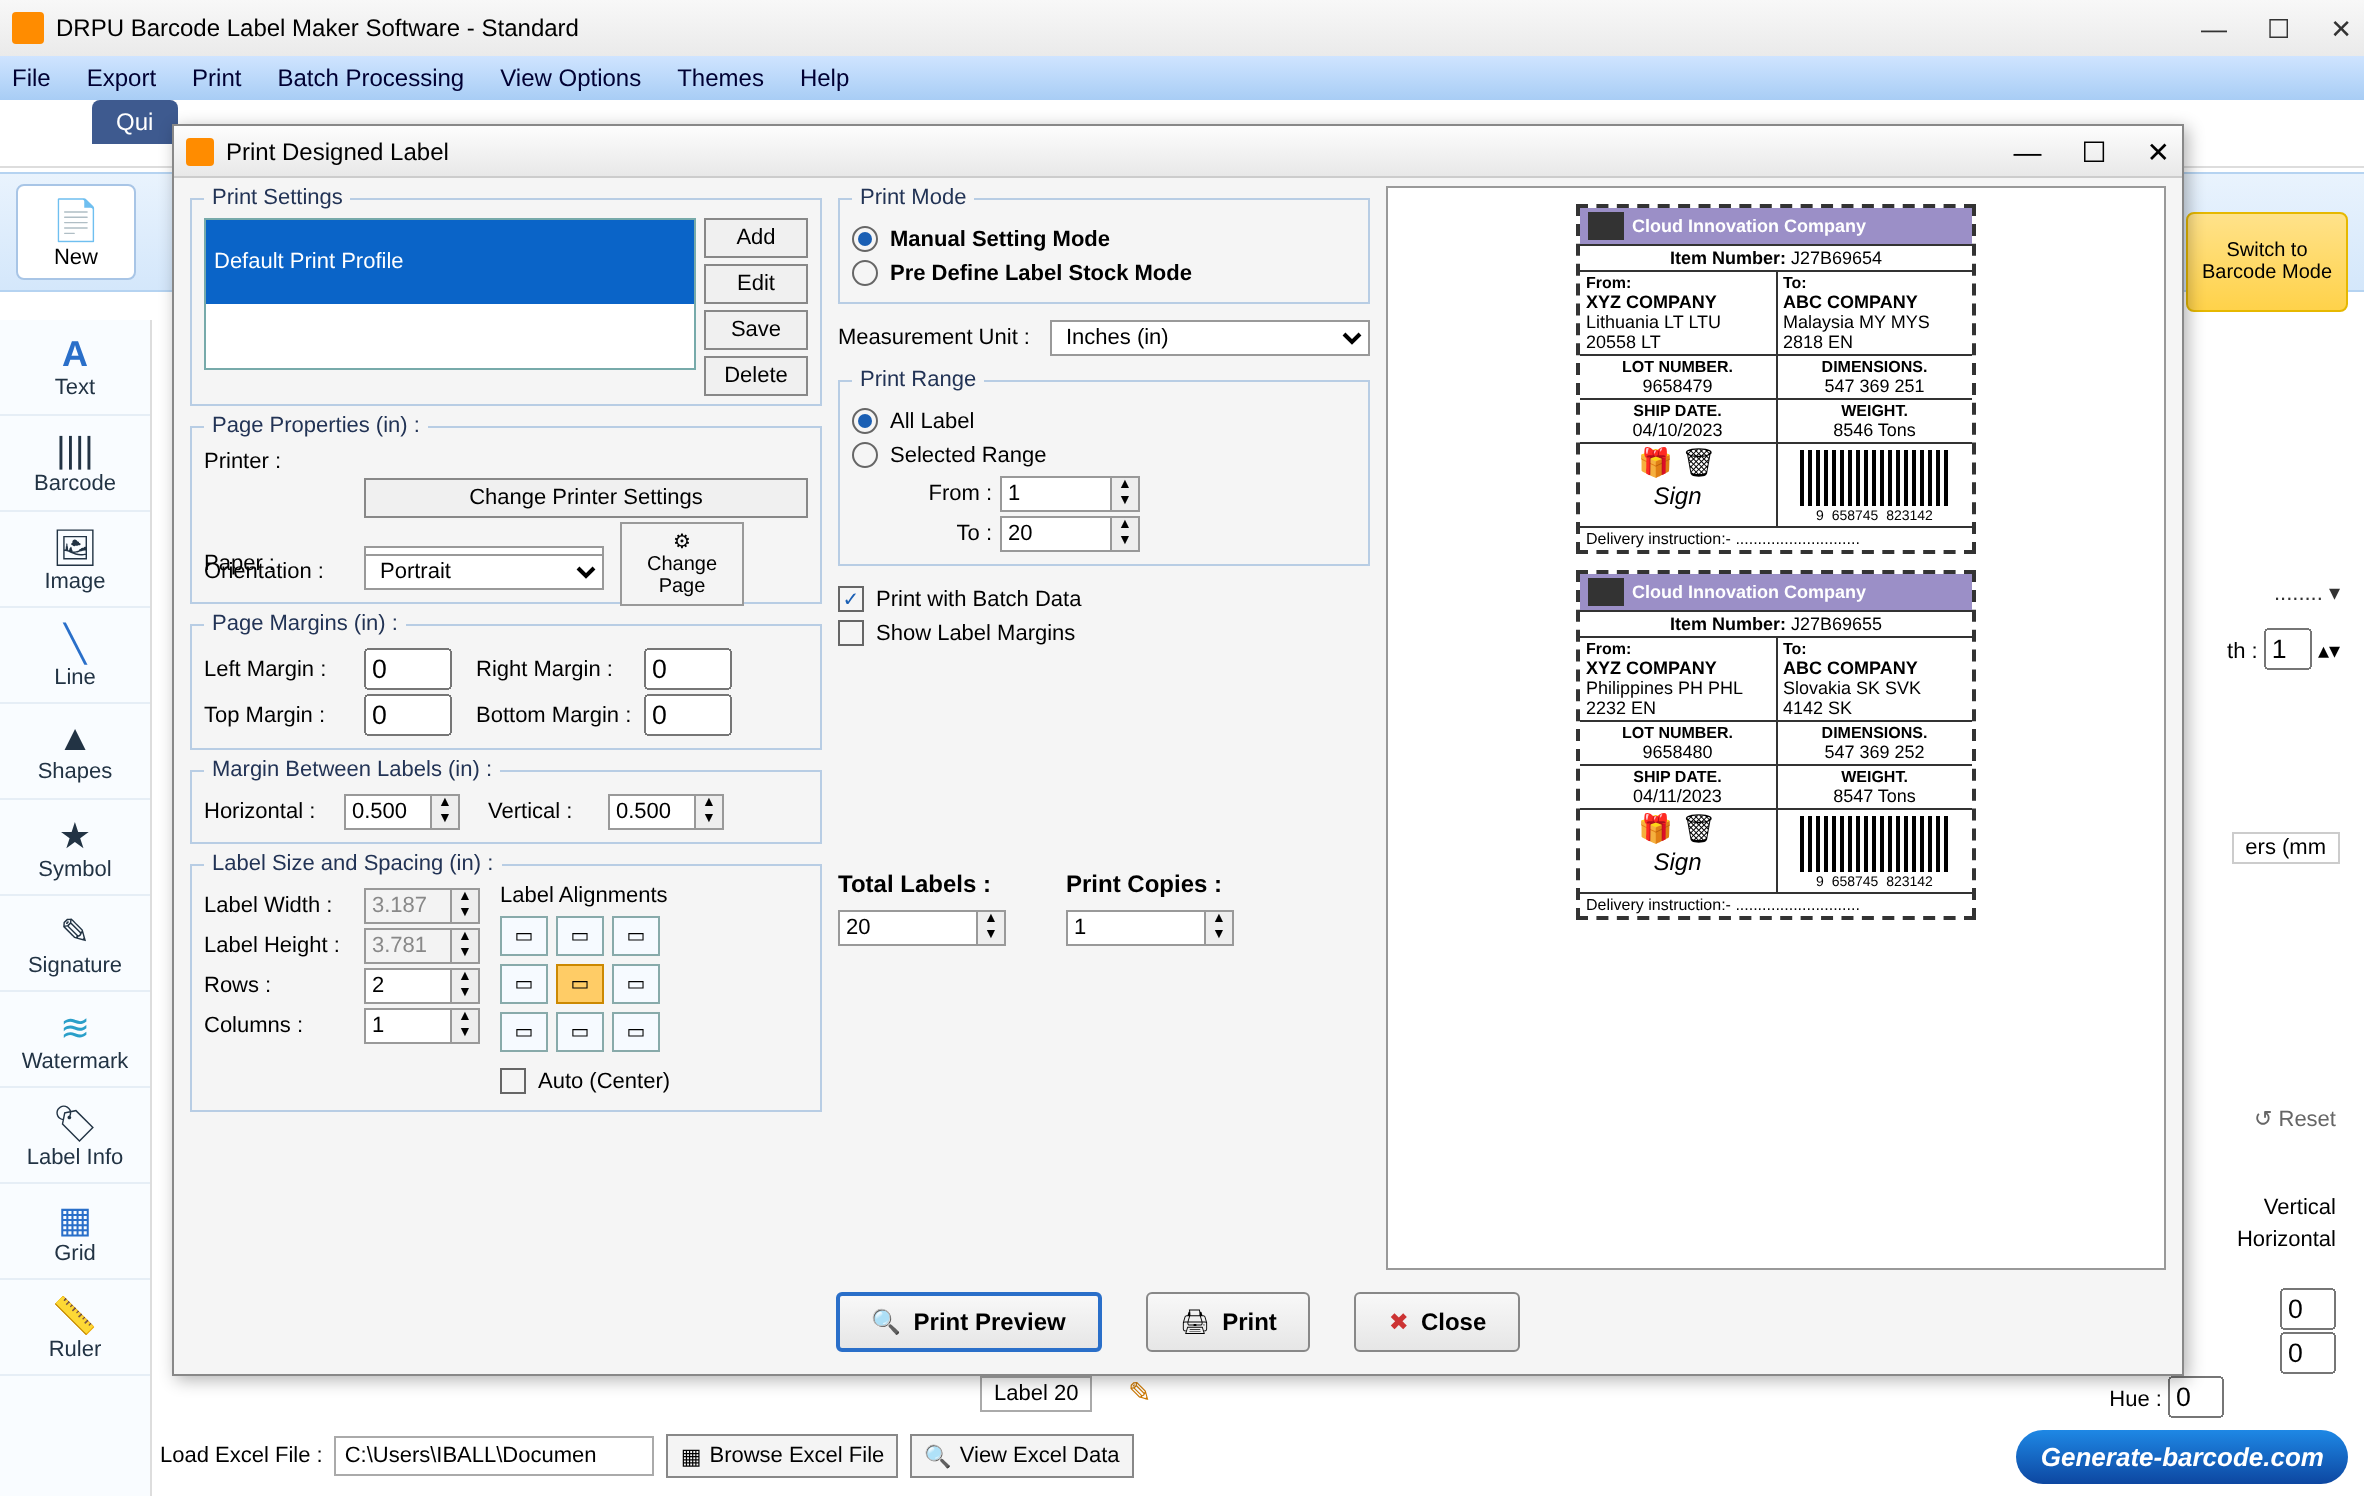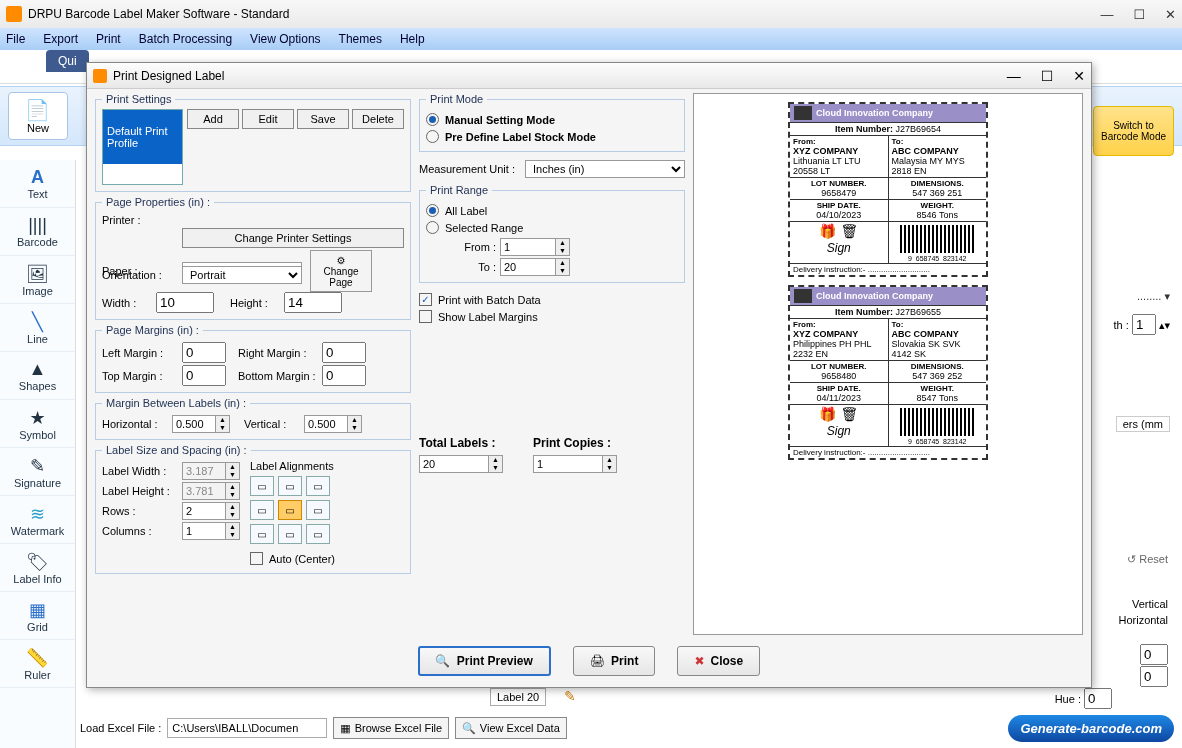--- a/index.html
+++ b/index.html
@@ -30,21 +30,21 @@
 .dtitle .dico { width: 14px; height: 14px; background: #ff8c00; margin-right: 6px; border-radius: 2px; }
 .dtitle .dbtns { margin-left: auto; display: flex; gap: 20px; font-size: 14px; }
 .dbody { padding: 4px 8px; display: flex; gap: 8px; height: calc(100% - 74px); }
 .leftcol { width: 316px; display: flex; flex-direction: column; gap: 4px; }
 .midcol { width: 266px; }
 .rightcol { flex: 1; }
 fieldset { border: 1px solid #b8cde4; margin: 0; padding: 4px 6px; font-size: 11px; }
 legend { font-size: 11px; color: #235; padding: 0 4px; }
 .listbox { border: 1px solid #7aa; background: #fff; height: 76px; margin-bottom: 2px; }
 .listbox .sel { background: #0a64c8; color: #fff; padding: 15px 4px; font-size: 11px; }
-.btnstack { display: flex; gap: 3px; }
+.btnstack { display: flex; flex-direction: column; gap: 3px; }
 .btnstack button, .sbtn { width: 52px; height: 20px; font-size: 11px; border: 1px solid #888; background: #f0f0f0; }
 .row { display: flex; align-items: center; gap: 4px; margin: 2px 0; }
 .row label { font-size: 11px; }
 select, input[type=text].fi { font-size: 11px; border: 1px solid #999; background: #fff; height: 18px; padding: 0 3px; }
 .spin { display: inline-flex; align-items: center; }
 .spin input { width: 44px; height: 18px; font-size: 11px; border: 1px solid #999; padding: 0 3px; }
 .spin .ar { width: 14px; height: 18px; border: 1px solid #999; border-left: 0; background: #eee; font-size: 7px; display: flex; flex-direction: column; }
 .spin .ar div { flex: 1; text-align: center; line-height: 8px; }
 .radio, .chk { display: flex; align-items: center; gap: 6px; font-size: 11px; margin: 4px 0; }
 .radio .r, .chk .c { width: 13px; height: 13px; border: 1px solid #666; }
@@ -214,26 +214,20 @@
             <select style="width:120px"><option>10×14</option></select>
             <button class="changepage" style="margin-left:4px">
                 <span>⚙</span>
                 <span>Change Page</span>
               </button>
           </div>
           <div class="row" style="margin-top:-28px">
               <label style="width:76px">Orientation :</label>
               <select style="width:120px"><option>Portrait</option></select>
             </div>
-          <div class="row" style="margin-top:8px">
-            <label style="width:50px">Width :</label>
-              <input class="fi" style="width: 58px;" value="10">
-            <label style="width:50px;margin-left:12px">Height :</label>
-              <input class="fi" style="width: 58px;" value="14">
-          </div>
         </fieldset>
         <fieldset>
           <legend>Page Margins (in) :</legend>
           <div class="row">
               <label style="width:76px">Left Margin :</label>
               <input class="fi" style="width: 44px;" value="0">
           <label style="width:80px;margin-left:8px">Right Margin :</label>
               <input class="fi" style="width: 44px;" value="0">
             </div>
           <div class="row">

